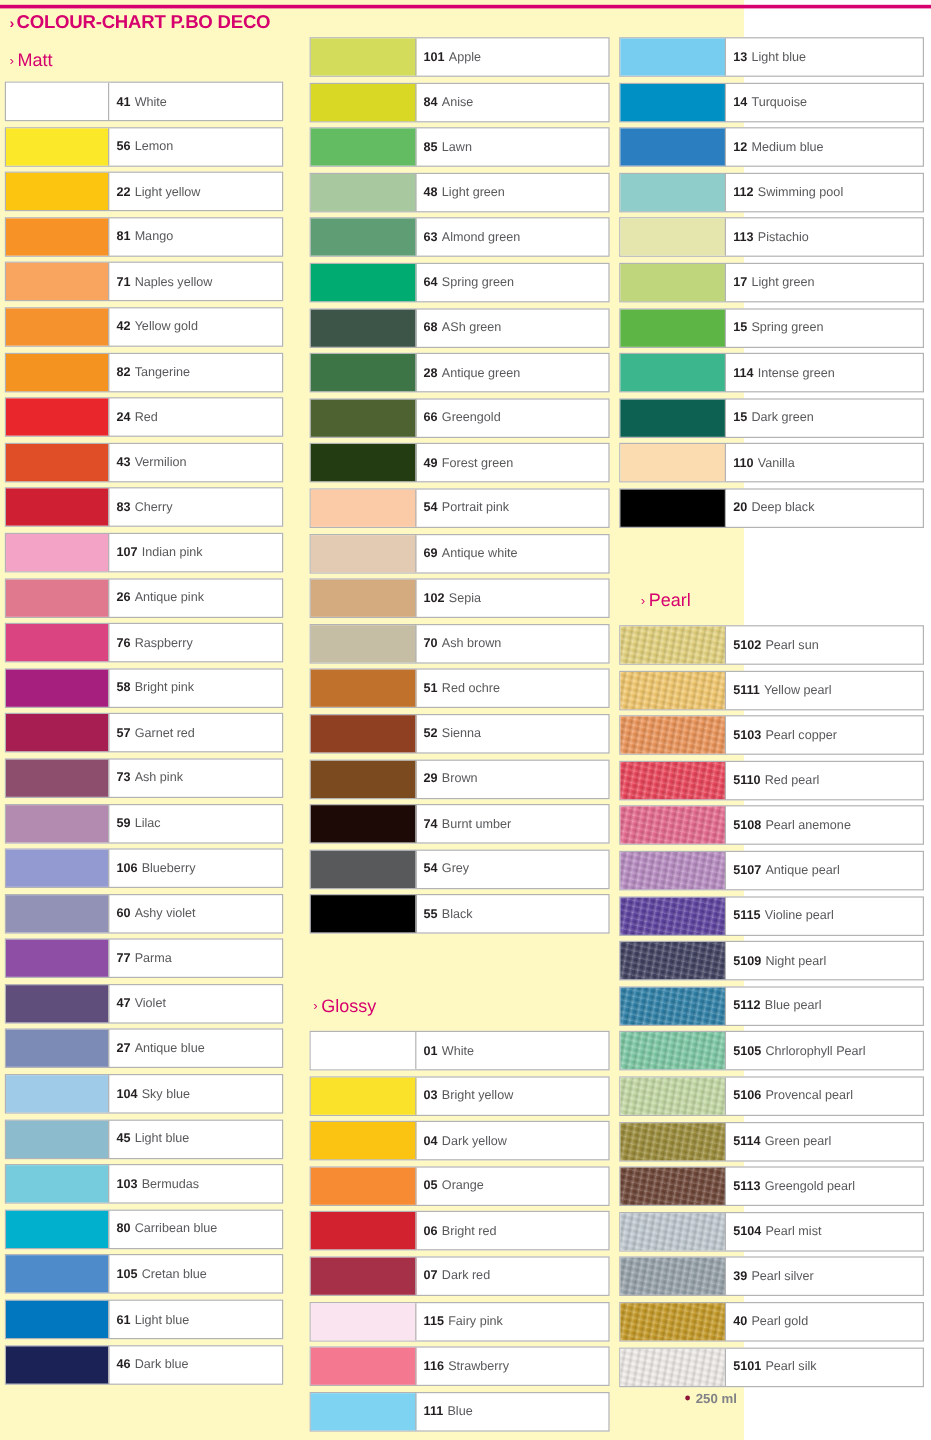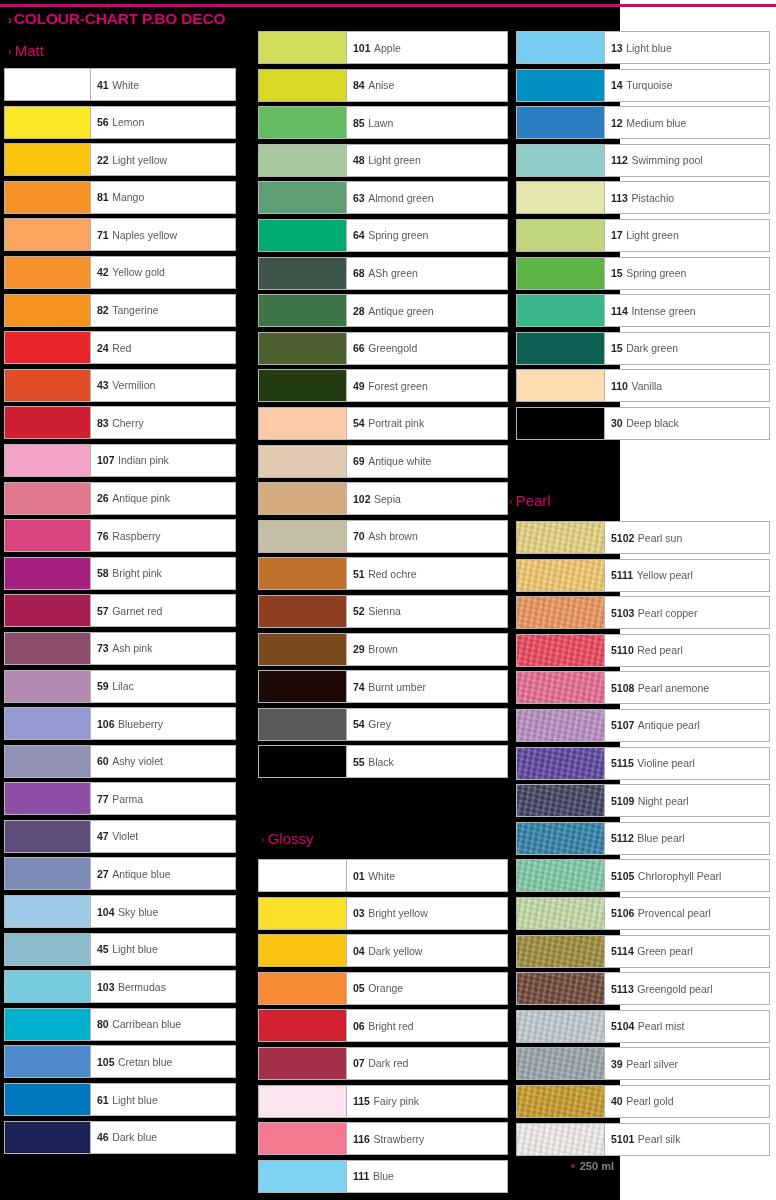--- a/index.html
+++ b/index.html
@@ -6,21 +6,21 @@
   html, body {
     margin: 0; padding: 0;
     width: 776px; height: 1200px;
     background: #ffffff;
     font-family: "Liberation Sans", sans-serif;
     overflow: hidden;
   }
   #page {
     position: relative;
     width: 620px; height: 1200px;
-    background: #000000;
+    background: #fef9c3;
   }
   
   .top-rule {
     position: absolute;
     left: 0; top: 4px;
     width: 776px; height: 3px;
     background: #d6006e;
   }
   .title {
     position: absolute;
@@ -122,21 +122,21 @@
   </div>
 
   <div class="section-head" style="left:8px; top:42px;">
     <span class="chev">›</span><span>Matt</span>
   </div>
 
   <div class="section-head" style="left:261px; top:830px;">
     <span class="chev">›</span><span>Glossy</span>
   </div>
 
-  <div class="section-head" style="left:509px; top:492px;">
+  <div class="section-head" style="left:534px; top:492px;">
     <span class="chev">›</span><span>Pearl</span>
   </div>
 
   <div class="col" id="col1">
     <div class="rows" id="col1-rows" style="top:66px;">
         <div class="row">
           <div class="row-inner">
             <div class="swatch" style="background: rgb(255, 255, 255);"></div>
             <div class="label">
               <span class="num">41</span>
@@ -756,21 +756,21 @@
             <div class="label">
               <span class="num">110</span>
               <span>Vanilla</span>
             </div>
           </div>
         </div>
         <div class="row">
           <div class="row-inner">
             <div class="swatch" style="background: rgb(0, 0, 0);"></div>
             <div class="label">
-              <span class="num">30</span>
+              <span class="num">20</span>
               <span>Deep black</span>
             </div>
           </div>
         </div>
       </div>
     <div class="rows" id="col3-rows-bottom" style="top:519px;">
         <div class="row">
           <div class="row-inner">
             <div class="swatch" style="background: repeating-linear-gradient(100deg, rgba(255, 255, 255, 0.22) 0px, rgba(255, 255, 255, 0) 2px, rgba(0, 0, 0, 0.1) 4px, rgba(255, 255, 255, 0.14) 6px), repeating-linear-gradient(12deg, rgba(255, 255, 255, 0.18) 0px, rgba(0, 0, 0, 0.07) 3px, rgba(255, 255, 255, 0.05) 5px), rgb(230, 212, 124);"></div>
             <div class="label">

